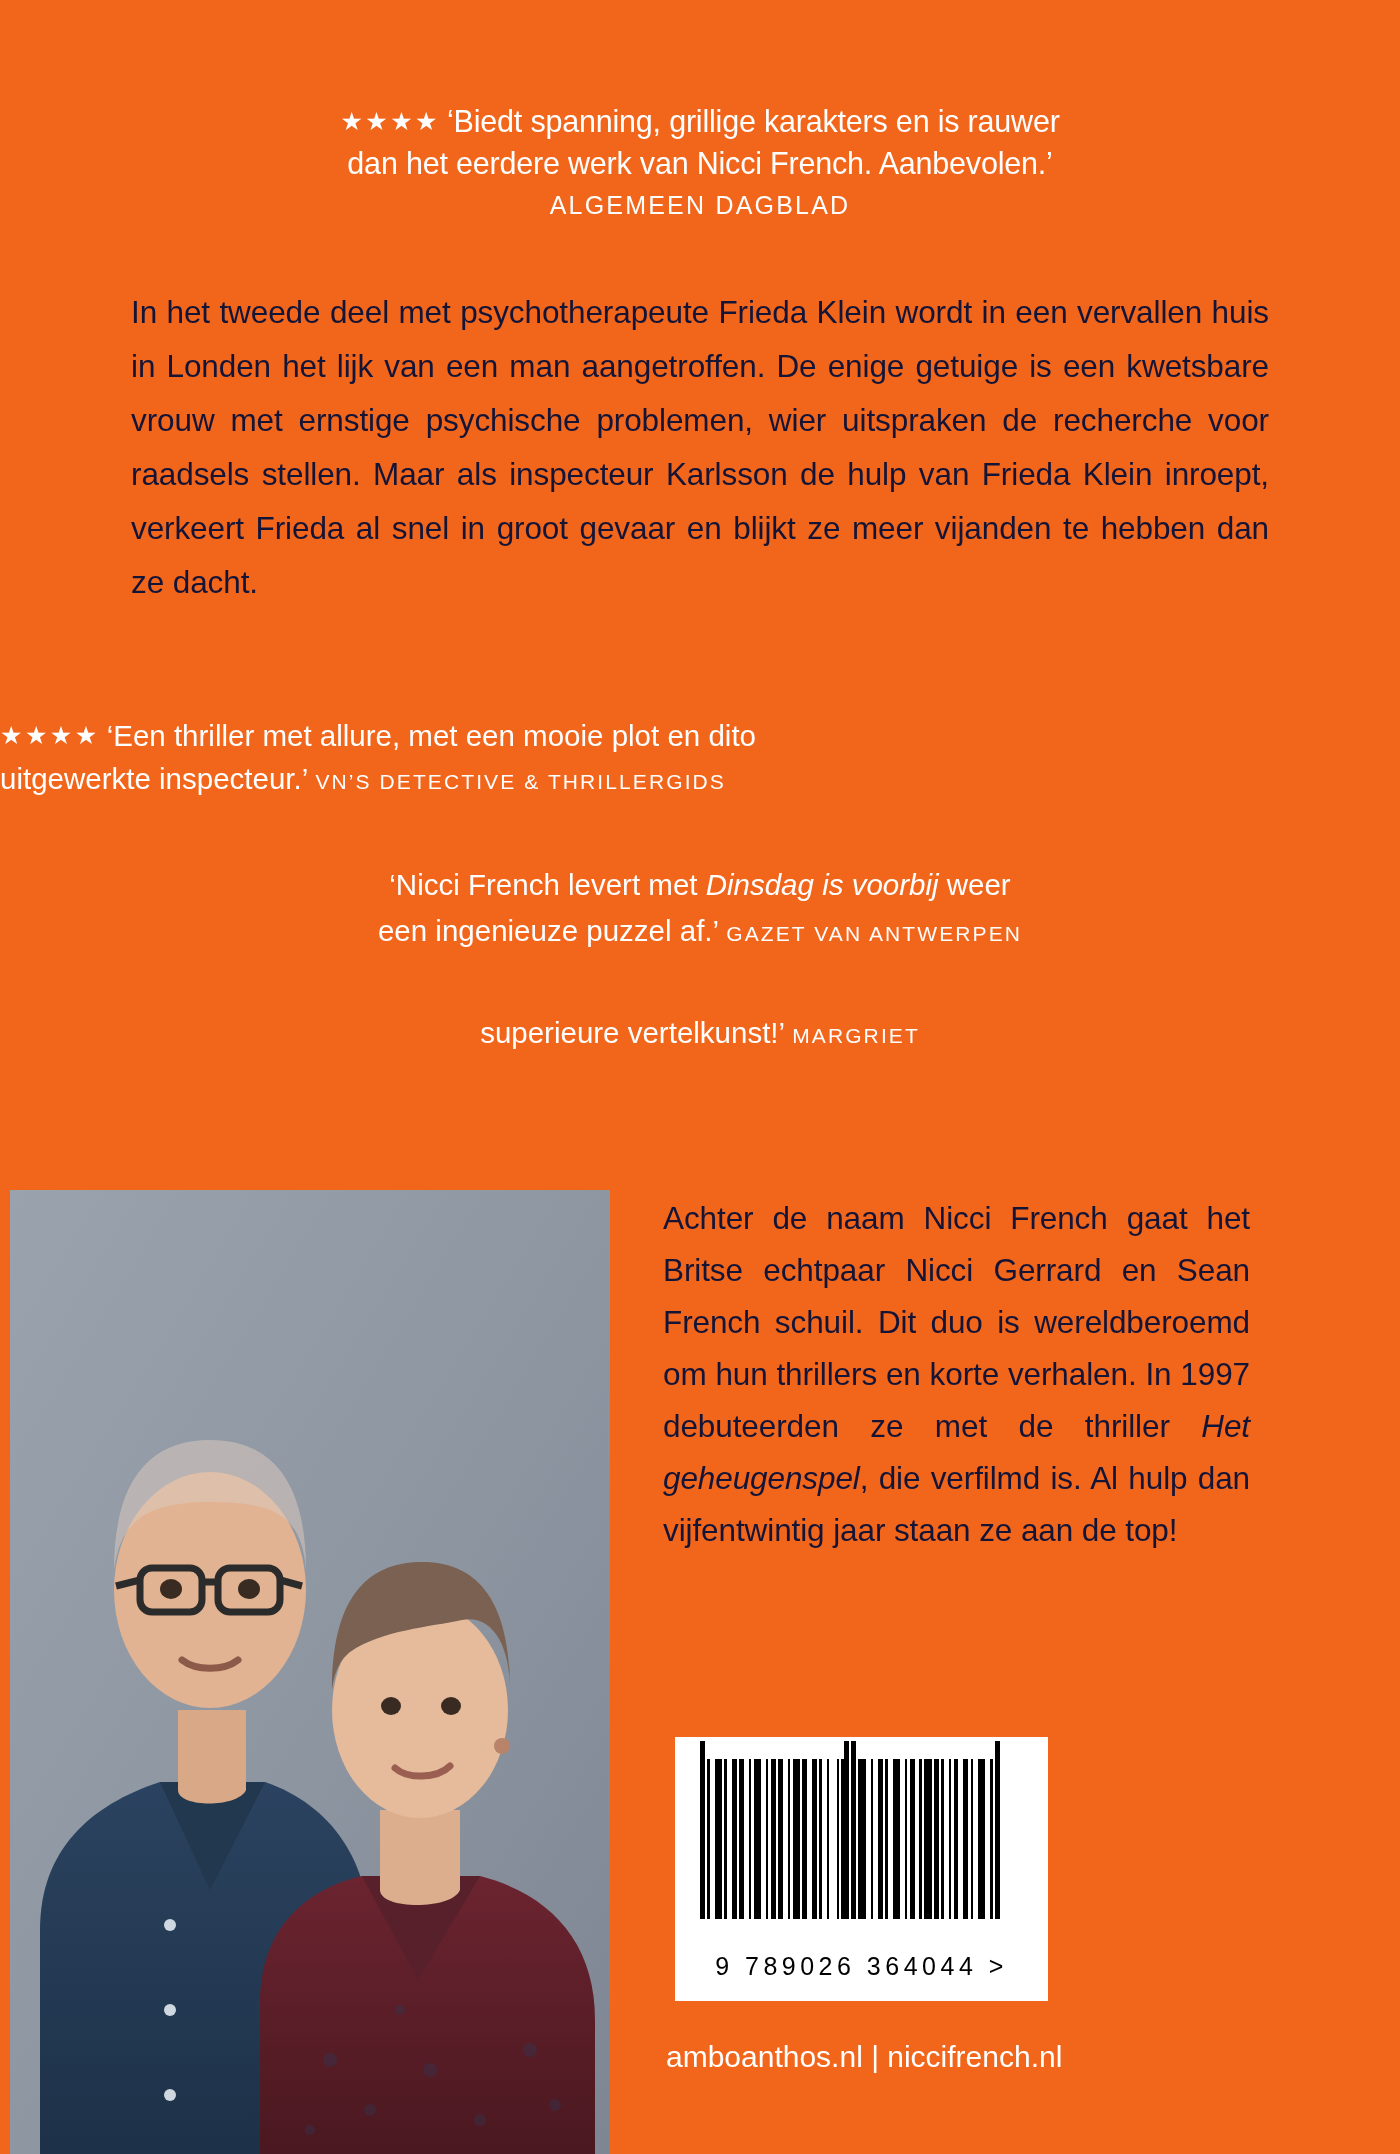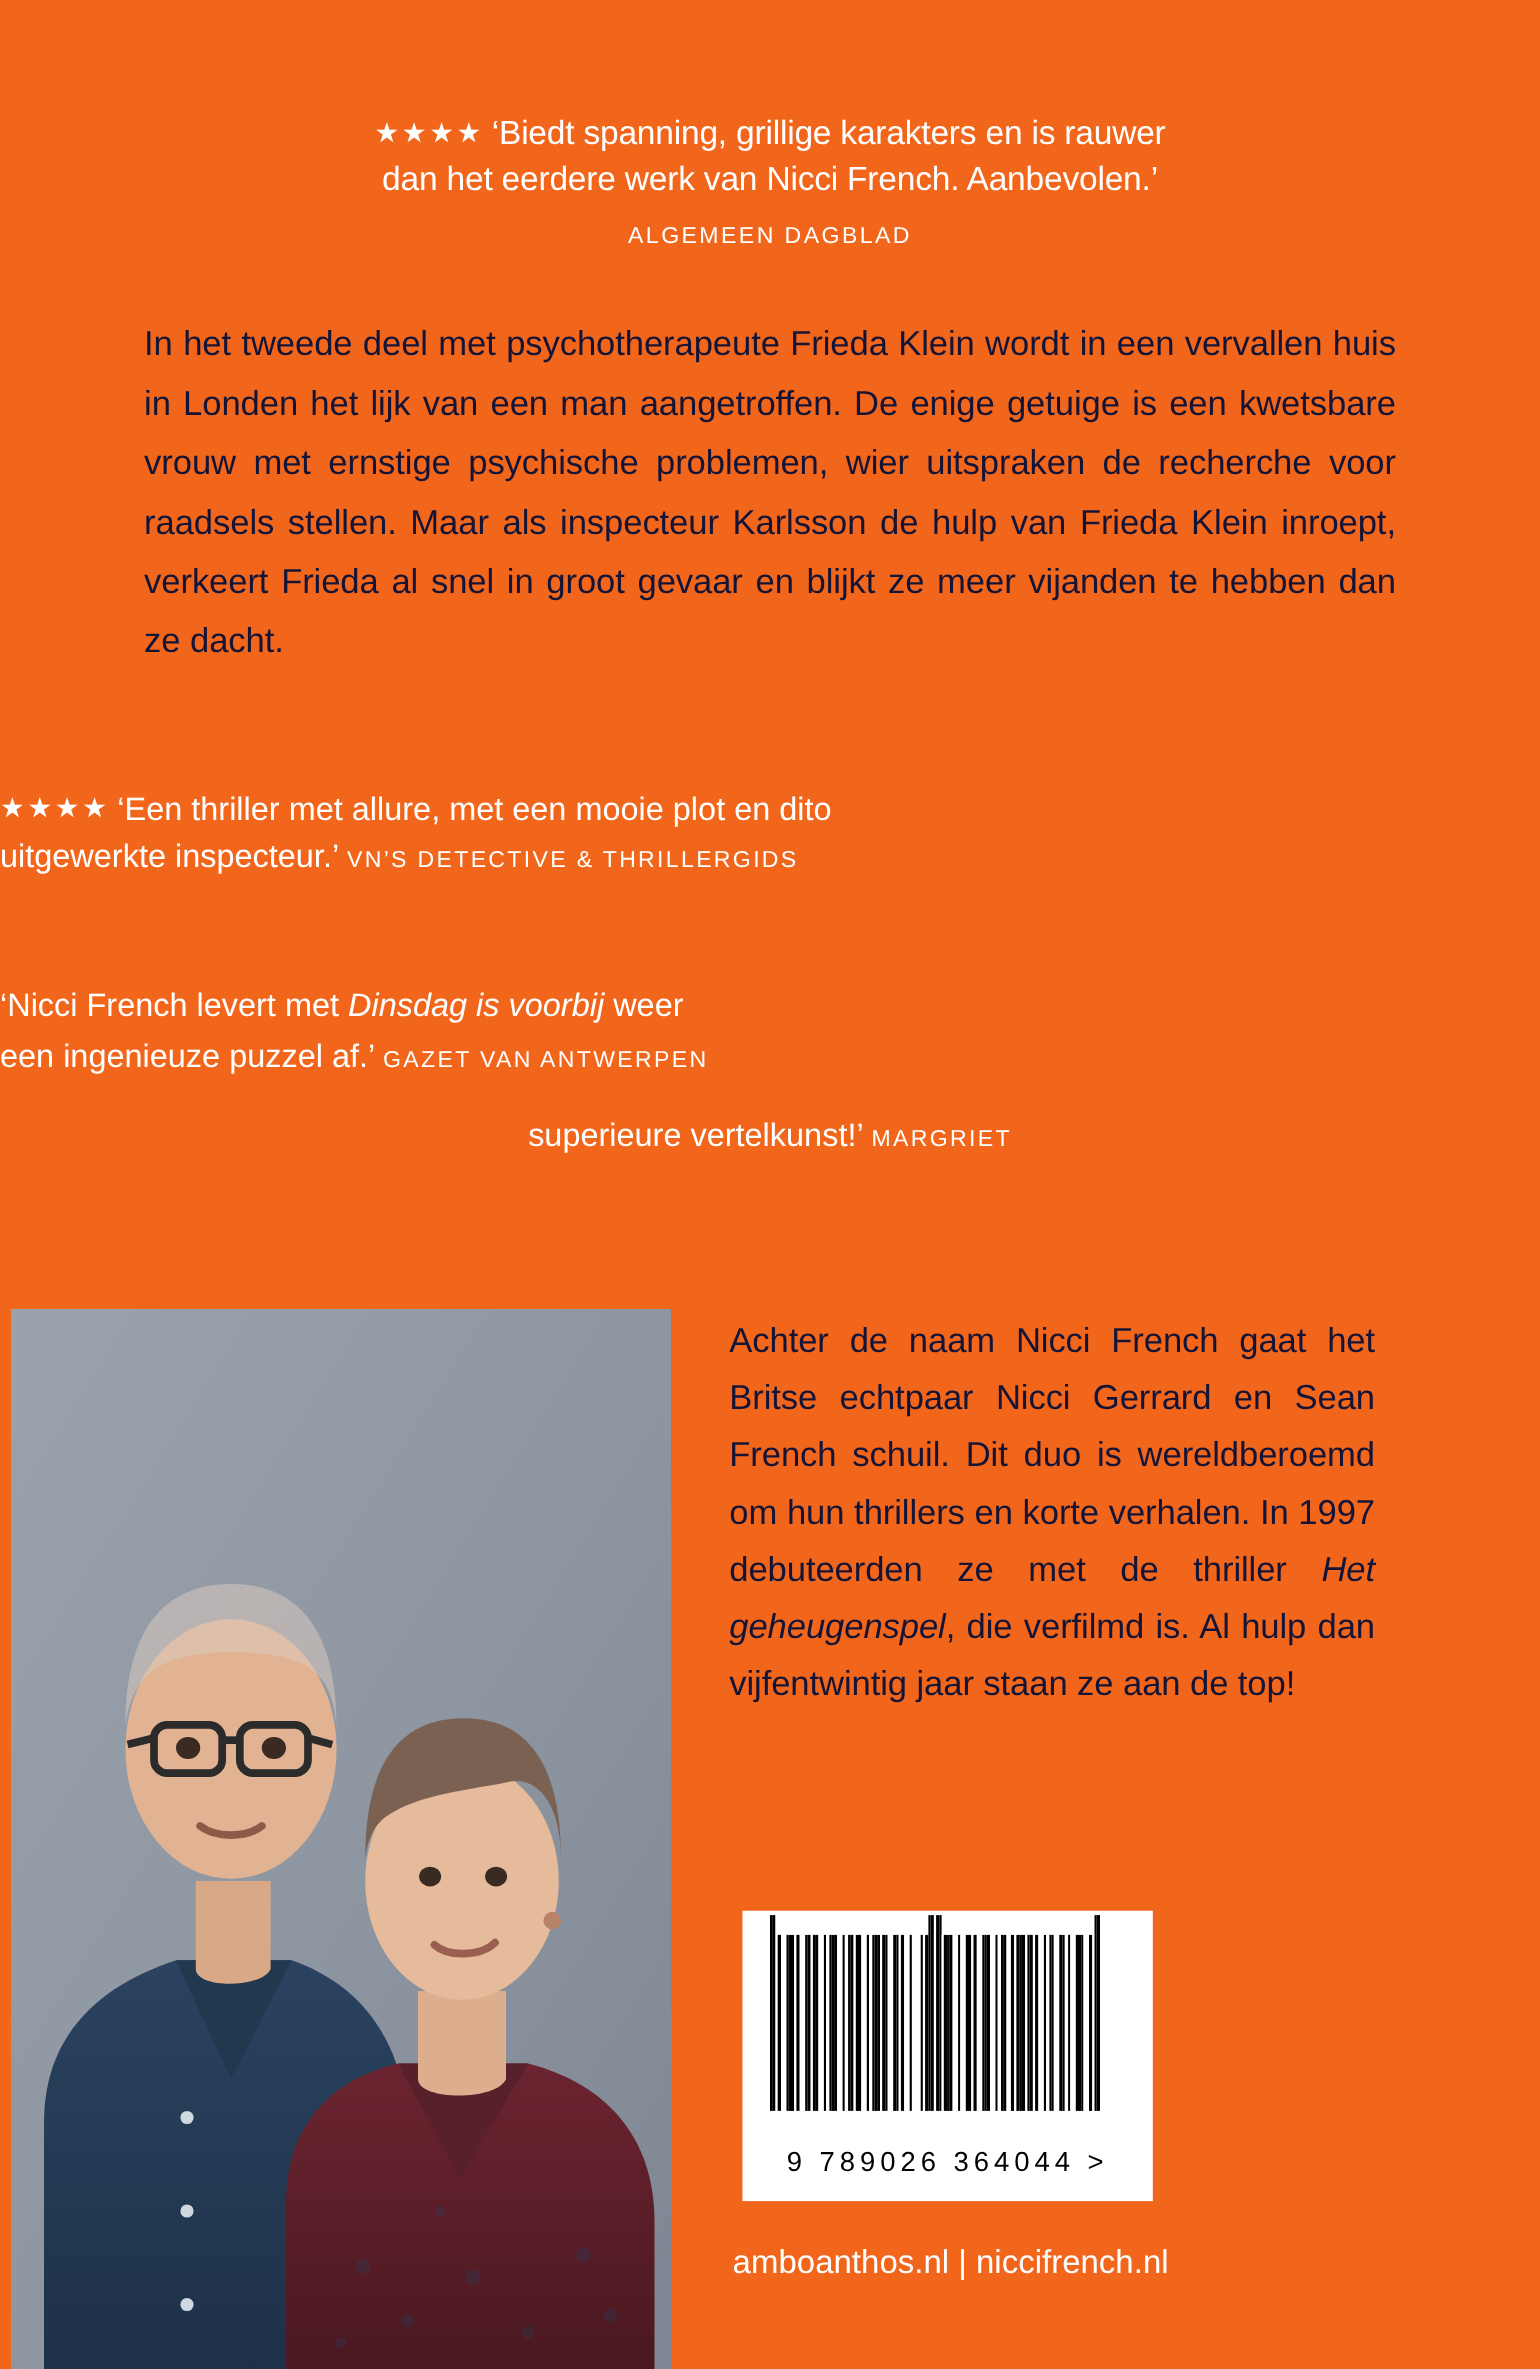--- a/index.html
+++ b/index.html
@@ -38,23 +38,23 @@
     font-weight: 400;
     white-space: nowrap;
   }
   .stars {
     letter-spacing: 2.5px;
     font-size: 25px;
     vertical-align: 2px;
     margin-right: 7px;
   }
   .source {
-    font-size: 21px;
+    font-size: 25px;
     letter-spacing: 2.2px;
-    margin-top: 19px;
+    margin-top: 7px;
     color: #ffffff;
     text-align: center;
   }
 
   
   .blurb {
     position: absolute;
     left: 131px;
     right: 131px;
     top: 285px;
@@ -88,22 +88,22 @@
   .src-inline {
     font-size: 21px;
     letter-spacing: 2.1px;
   }
 
   
   .review3 {
     position: absolute;
     left: 0;
     right: 0;
-    top: 892px;
-    text-align: left;
+    top: 862px;
+    text-align: center;
     color: #ffffff;
   }
   .review3 .l1, .review3 .l2 {
     font-size: 29.5px;
     line-height: 46px;
     white-space: nowrap;
   }
   .review3 em { font-style: italic; }
 
   

